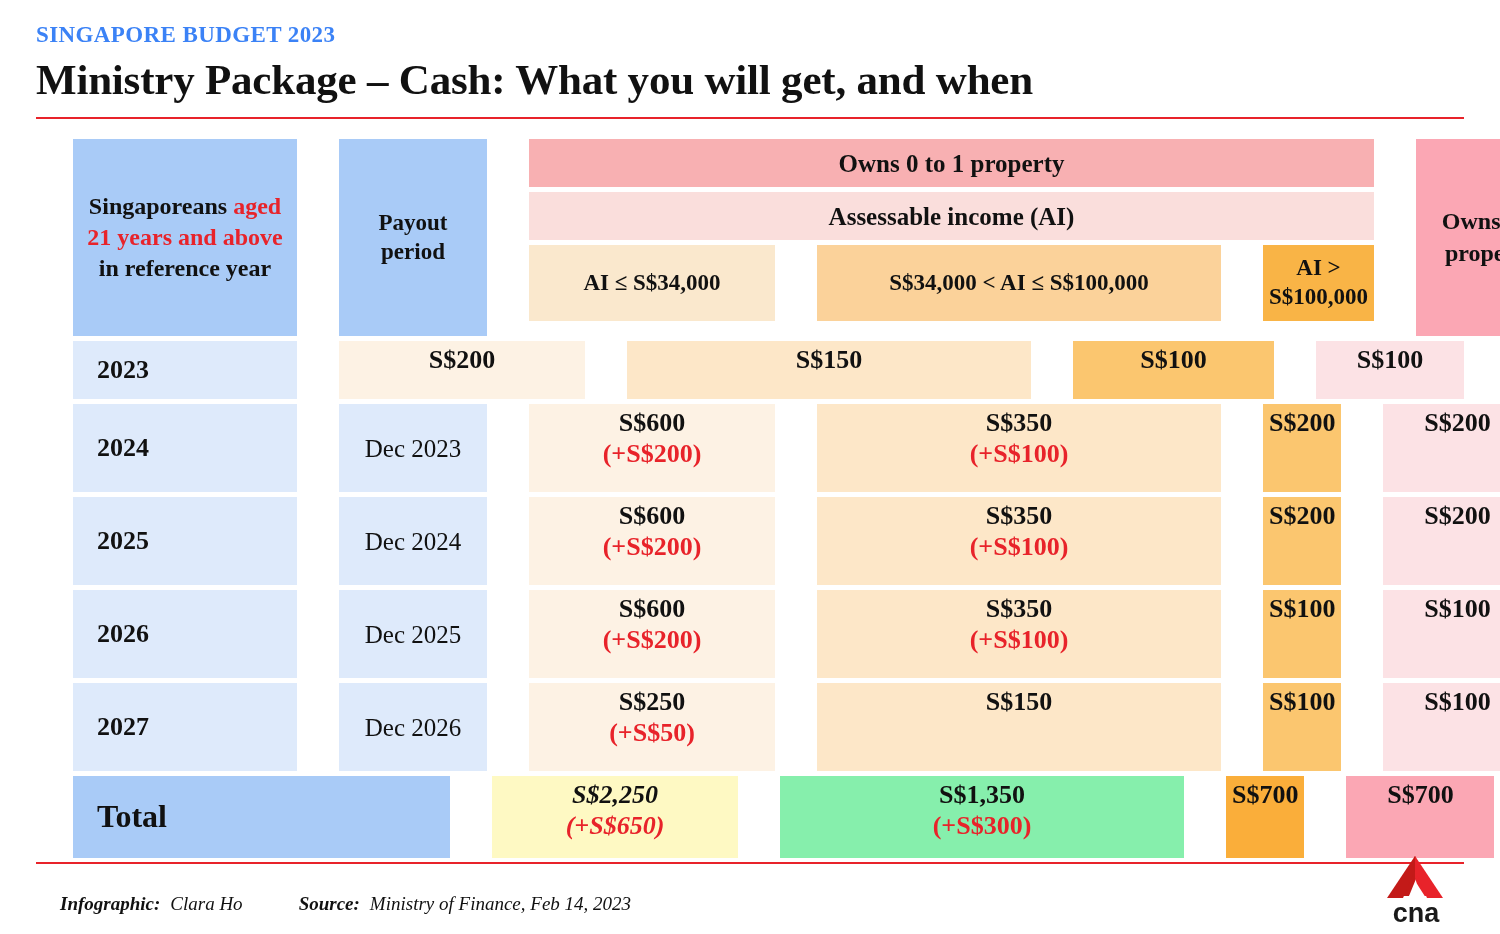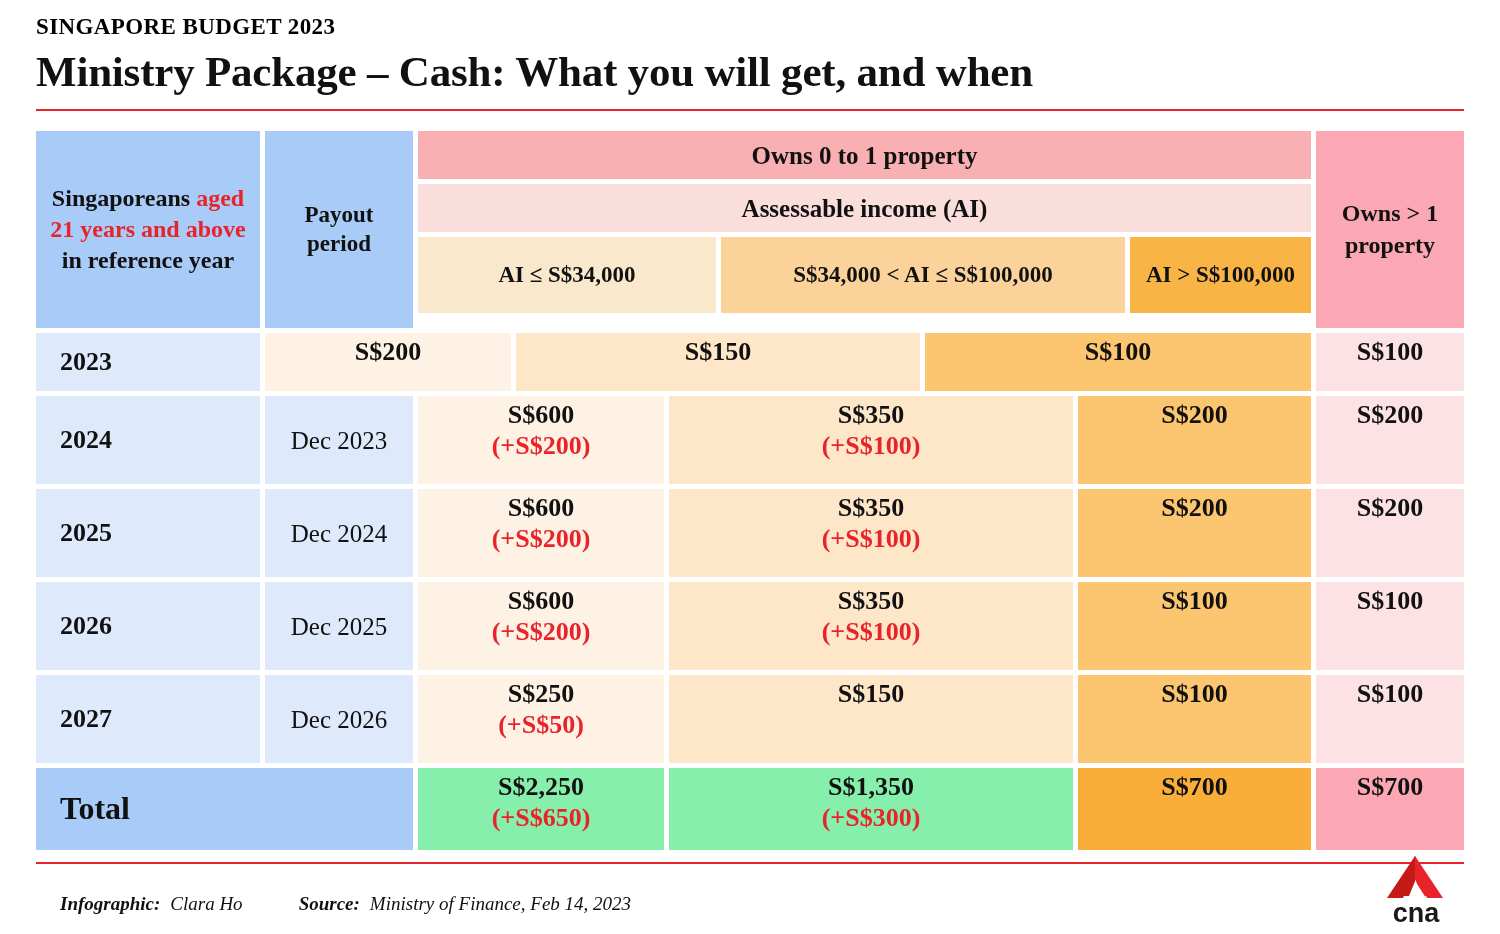--- a/index.html
+++ b/index.html
@@ -14,25 +14,25 @@
 
   .page {
     position: relative;
     width: 1500px;
     height: 934px;
     padding: 0 36px;
   }
 
   
   .kicker {
-    padding-top: 14px;
+    padding-top: 22px;
     font-size: 23px;
     font-weight: bold;
     letter-spacing: 0.4px;
-    color: #000000;
+    color: #3b82f6;
     font-family: "Liberation Serif", "DejaVu Serif", serif;
   }
   .headline {
     margin-top: 7px;
     font-size: 43px;
     font-weight: bold;
     color: #111111;
     letter-spacing: -0.2px;
     white-space: nowrap;
   }
@@ -62,54 +62,55 @@
   .cell {
     display: flex;
     align-items: center;
     justify-content: center;
     text-align: center;
     font-size: 23px;
     font-weight: bold;
     color: #111111;
     line-height: 1.24;
     padding: 4px 6px;
+    margin-left: 37px;
   }
 
   
   .c-blue-hdr  { background: #A9CBF7; }
   .c-pink-band { background: #F8B0B2; }
   .c-pink-soft { background: #FADEDC; }
   .c-pink-col  { background: #FBA7B4; }
   .c-cream-hdr { background: #FAE8CD; }
   .c-peach-hdr { background: #FBD29A; }
   .c-orange-hdr{ background: #F9B446; }
 
   
   .c-blue-row   { background: #DEEAFB; }
   .c-cream-row  { background: #FDF2E4; }
   .c-peach-row  { background: #FDE7C8; }
   .c-orange-row { background: #FBC66F; }
   .c-pinkpale   { background: #FCE2E5; }
 
   
   .c-blue-tot   { background: #A9CBF7; }
-  .c-cream-tot  { background: #86efac; }
+  .c-cream-tot  { background: #fef9c3; font-style: italic; }
   .c-peach-tot  { background: #86efac; }
   .c-orange-tot { background: #FAAE3A; }
   .c-pink-tot   { background: #FBA7B4; }
 
   .h-band   { height: 48px; font-size: 25px; }
   .h-band2  { height: 48px; font-size: 25px; }
   .h-sub    { height: 76px; }
 
   .hdr-left.cell  { height: 197px; font-size: 24px; line-height: 1.3; }
   .hdr-right.cell { height: 197px; font-size: 24px; line-height: 1.3; }
 
   .sub-row { display: flex; gap: 5px; }
-  .sub-a { width: 298px; flex: none; }
+  .sub-a { width: 246px; flex: none; }
   .sub-b { width: 404px; flex: none; }
   .sub-c { flex: 1 1 auto; }
 
   
   .row { display: flex; gap: 5px; align-items: stretch; }
   .r-year   { width: 224px; flex: none; justify-content: flex-start; padding-left: 24px; font-size: 26px; }
   .r-period { width: 148px; flex: none; font-weight: normal; font-size: 25px; }
   .r-a      { width: 246px; flex: none; }
   .r-b      { width: 404px; flex: none; }
   .r-c      { flex: 1 1 auto; }

